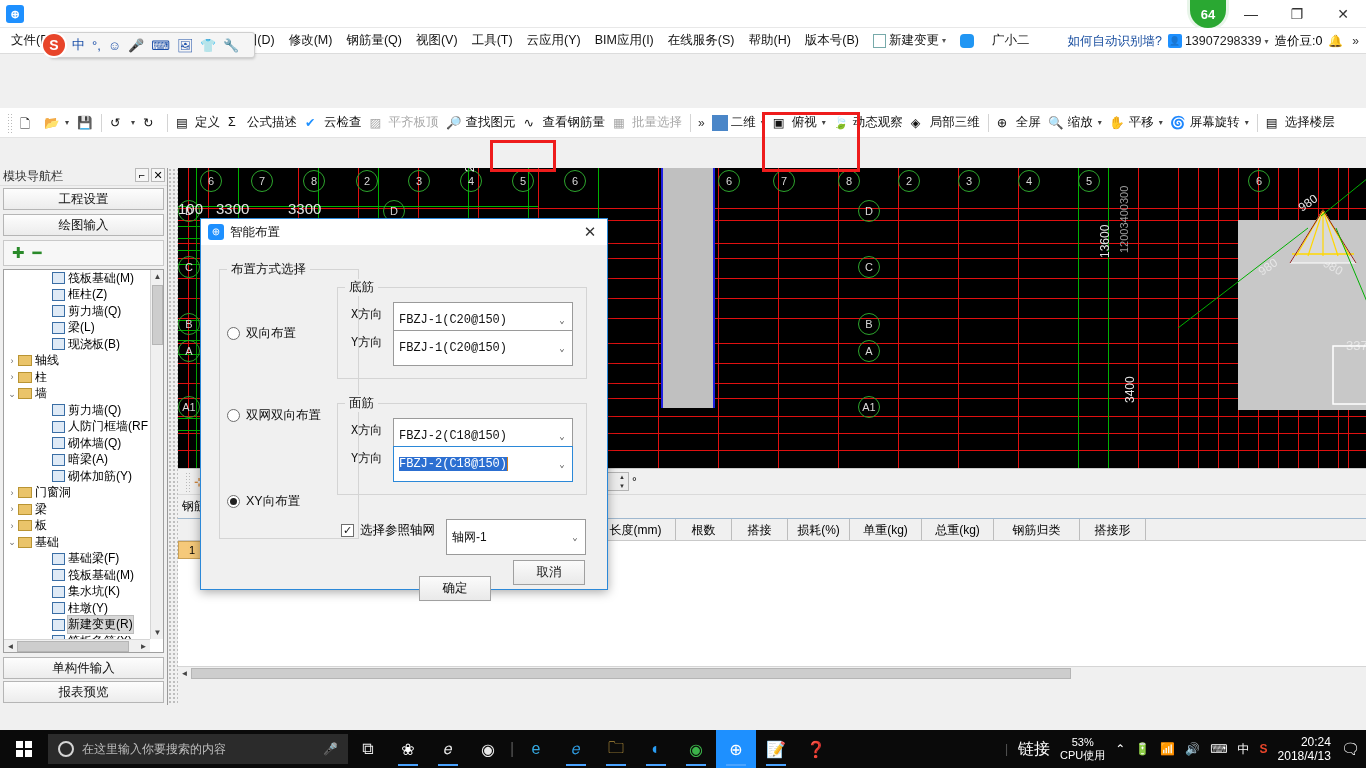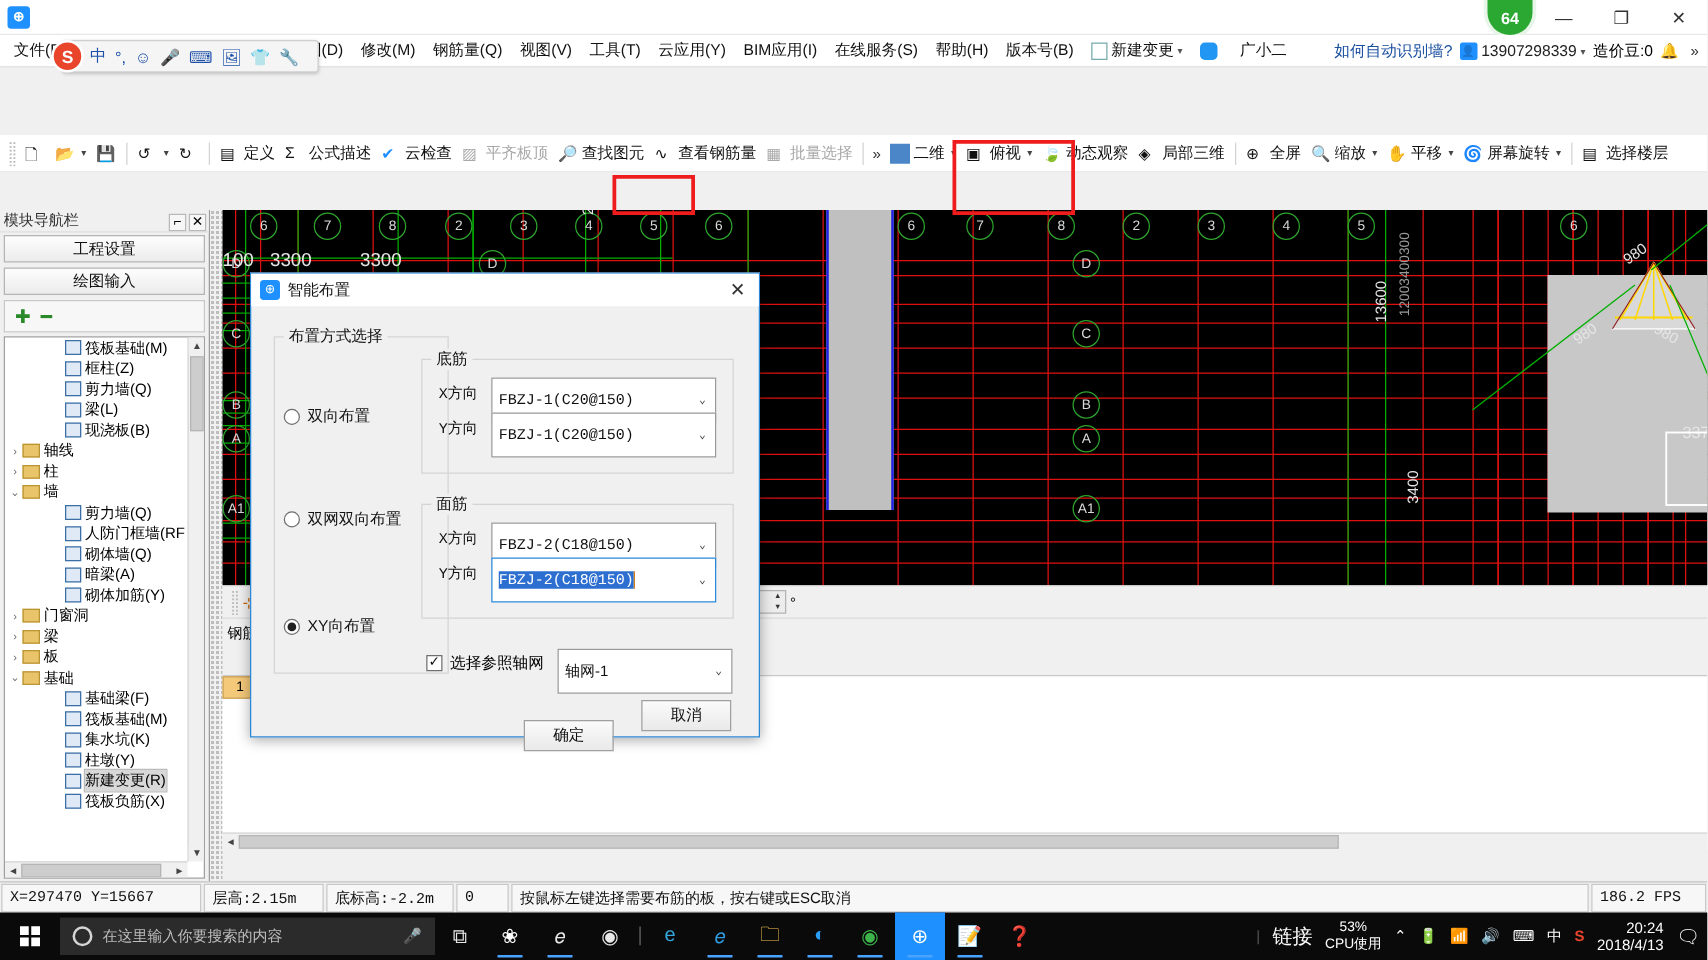--- a/index.html
+++ b/index.html
@@ -96,21 +96,21 @@
 
   
   .bodywrap { position:absolute; left:0; top:168px; width:1366px; height:537px; }
 
   
   .leftnav {
     position:absolute; left:0; top:0; width:168px; height:537px; background:#f0f0f0;
     border-right:1px solid #9a9a9a; display:flex;flex-direction:column;
   }
   .lnhdr {
-    height:18px; display:flex;align-items:flex-end; font-size:12px; padding-left:3px;
+    height:18px; display:flex;align-items:flex-start; font-size:12px; padding-left:3px;
     background:#f0f0f0; border-bottom:1px solid #dedede;
   }
   .lnhdr .t{flex:1; color:#333;}
   .lnhdr .pin,.lnhdr .x { width:14px;height:14px;text-align:center;line-height:13px;font-size:11px;
      border:1px solid #b9b9b9; margin-right:2px; background:#f6f6f6;}
   .lnbtn {
     height:22px; border:1px solid #b5b5b5; background:linear-gradient(#fdfdfd,#ececec);
     margin:2px 3px; display:flex;align-items:center;justify-content:center;font-size:12.5px;color:#111;
   }
   .lntool { height:26px;border:1px solid #c9c9c9;margin:2px 3px;background:#f7f7f7;
@@ -737,20 +737,24 @@
           <div class="vthumb" style="top:15px;height:60px;"></div>
           <div class="vbtn" style="position:absolute;bottom:0;">▼</div>
         </div>
         <div class="hscroll">
           <div class="hbtn">◄</div>
           <div class="hthumb" style="width:112px;"></div>
           <div class="hbtn" style="margin-left:auto;">►</div>
         </div>
       </div>
 
+      <div class="lnfoot">
+        <div class="lnbtn">单构件输入</div>
+        <div class="lnbtn">报表预览</div>
+      </div>
     </div>
 
     <div class="vgrip" style="left:168px;"></div>
 
     <div class="canvaswrap">
       <div class="canvas" id="canvas">
           <div class="gridline" style="left: 10px; top: 0px; width: 1px; height: 300px;"></div>
           <div class="gridline" style="left: 30px; top: 0px; width: 1px; height: 300px;"></div>
           <div class="gridline" style="left: 60px; top: 0px; width: 1px; height: 300px;"></div>
           <div class="gridline" style="left: 120px; top: 0px; width: 1px; height: 300px;"></div>
@@ -919,20 +923,33 @@
       <div class="subbar2">
         <span>钢筋图库</span>
         <span style="color:#2a6;">➦</span>
         <span>其他</span>
           <span class="caret">▾</span>
         <span>关闭</span>
         <span class="sep"></span>
         <span>单构件钢筋总重(kg)：0</span>
       </div>
 
+      <div class="gridhdr" id="gridhdr">
+          <div class="gh" style="width: 28px;"></div>
+          <div class="gh" style="width: 210px;">计算公式</div>
+          <div class="gh" style="width: 180px;">公式描述</div>
+          <div class="gh" style="width: 80px;">长度(mm)</div>
+          <div class="gh" style="width: 56px;">根数</div>
+          <div class="gh" style="width: 56px;">搭接</div>
+          <div class="gh" style="width: 62px;">损耗(%)</div>
+          <div class="gh" style="width: 72px;">单重(kg)</div>
+          <div class="gh" style="width: 72px;">总重(kg)</div>
+          <div class="gh" style="width: 86px;">钢筋归类</div>
+          <div class="gh" style="width: 66px;">搭接形</div>
+        </div>
       <div class="gridbody" id="gridbody">
         <div class="rowhdr">1</div>
         <div class="gridhs">
           <div class="hbtn">◄</div>
           <div class="hthumb" style="width:880px;"></div>
         </div>
       </div>
     </div>
   </div>
 
@@ -998,28 +1015,20 @@
       <div class="dcombo" style="left:245px; top:274px; width:140px;">
         <span style="font-family:'Liberation Sans',sans-serif;">轴网-1</span>
         <span class="dc-arrow">⌄</span>
       </div>
 
       <div class="dbtn" style="left:218px; top:331px;">确定</div>
       <div class="dbtn" style="left:312px; top:315px;">取消</div>
     </div>
   </div>
 
-  <div class="statusbar">
-    <div class="sbcell" style="width:160px;">X=297470 Y=15667</div>
-    <div class="sbcell" style="width:96px;">层高:2.15m</div>
-    <div class="sbcell" style="width:102px;">底标高:-2.2m</div>
-    <div class="sbcell" style="width:42px;">0</div>
-    <div class="sbcell flex">按鼠标左键选择需要布筋的板，按右键或ESC取消</div>
-    <div class="sbcell" style="width:92px;">186.2 FPS</div>
-  </div>
 
   <div class="taskbar">
     <div class="startbtn">
       <span class="winlogo">
           <i></i>
           <i></i>
           <i></i>
           <i></i>
         </span>
     </div>

